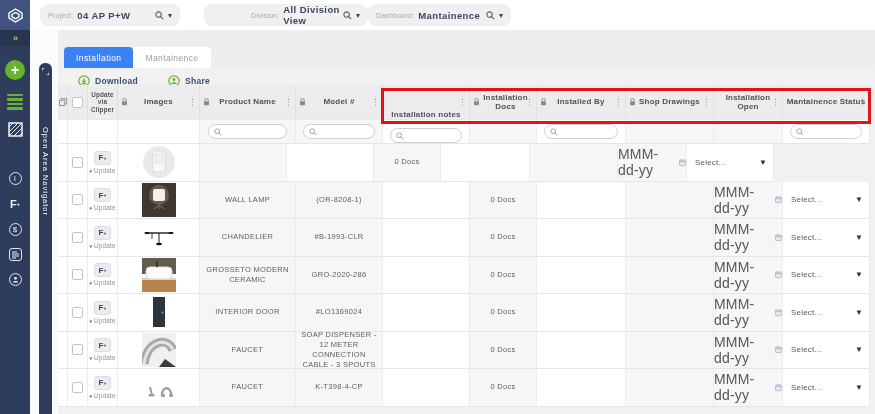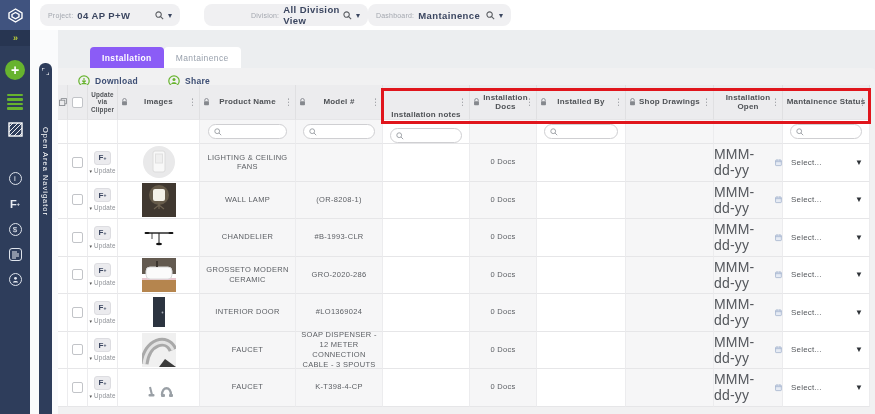--- a/index.html
+++ b/index.html
@@ -44,21 +44,21 @@
     border-radius:6px 6px 0 0; z-index:4; display:flex; flex-direction:column; align-items:center; }
   .navstrip .expand { margin-top:5px; }
   .navstrip .vtext { margin-top:52px; writing-mode:vertical-rl; font-size:7.5px; color:#ffffff;
     letter-spacing:1px; white-space:nowrap; }
 
   
   .main { position:absolute; left:58px; top:30px; width:817px; height:384px; background:#eceef0; }
   .tabs { position:absolute; left:6px; top:17px; height:21px; display:flex; }
   .tab { height:21px; display:flex; align-items:center; justify-content:center; padding:0 12px;
     font-size:8.5px; letter-spacing:.4px; border-radius:4px 4px 0 0; }
-  .tab.active { background:#8b5cf6; color:#ffffff; font-weight:bold;margin-left:26px; }
+  .tab.active { background:#3b82f6; color:#ffffff; font-weight:normal; }
   .tab.inactive { background:#ffffff; color:#98a0ac; }
 
   .panel { position:absolute; left:0; top:38px; width:817px; height:346px; background:#f1f1f2;
     border-radius:0 4px 0 0; }
   .toolbar { height:25px; display:flex; align-items:center; gap:30px; padding-left:20px; }
   .tool { display:flex; align-items:center; gap:5px; font-size:8.5px; font-weight:bold;
     color:#3d4e74; letter-spacing:.3px; }
 
   
   .tbl { position:absolute; left:0; top:17px; width:812px; }
@@ -371,23 +371,20 @@
     </div>
     <div class="cell c3">
               <span class="thumb-slot">
                 <svg class="thumb" width="34" height="34" viewBox="0 0 34 34">
                   <circle cx="17" cy="17" r="16" fill="#e9e9ea"></circle>
                   <rect x="11" y="6" width="12" height="21" rx="2" fill="#f8f8f8" stroke="#dcdcdc"></rect>
                   <rect x="13.5" y="9" width="7" height="9" fill="#efefef" stroke="#e0e0e0"></rect>
                 </svg>
               </span>
             </div>
-    <div class="cell c4 shade">
-              <span class="celltext pn">Lighting &amp; Ceiling Fans</span>
-            </div>
     <div class="cell c5 shade">
               <span class="celltext modeltext md"></span>
             </div>
     <div class="cell c6"></div>
     <div class="cell c7 shade">
               <span class="celltext modeltext dc">0 Docs</span>
             </div>
     <div class="cell c8"></div>
     <div class="cell c9 shade"></div>
     <div class="cell c10 shade">

